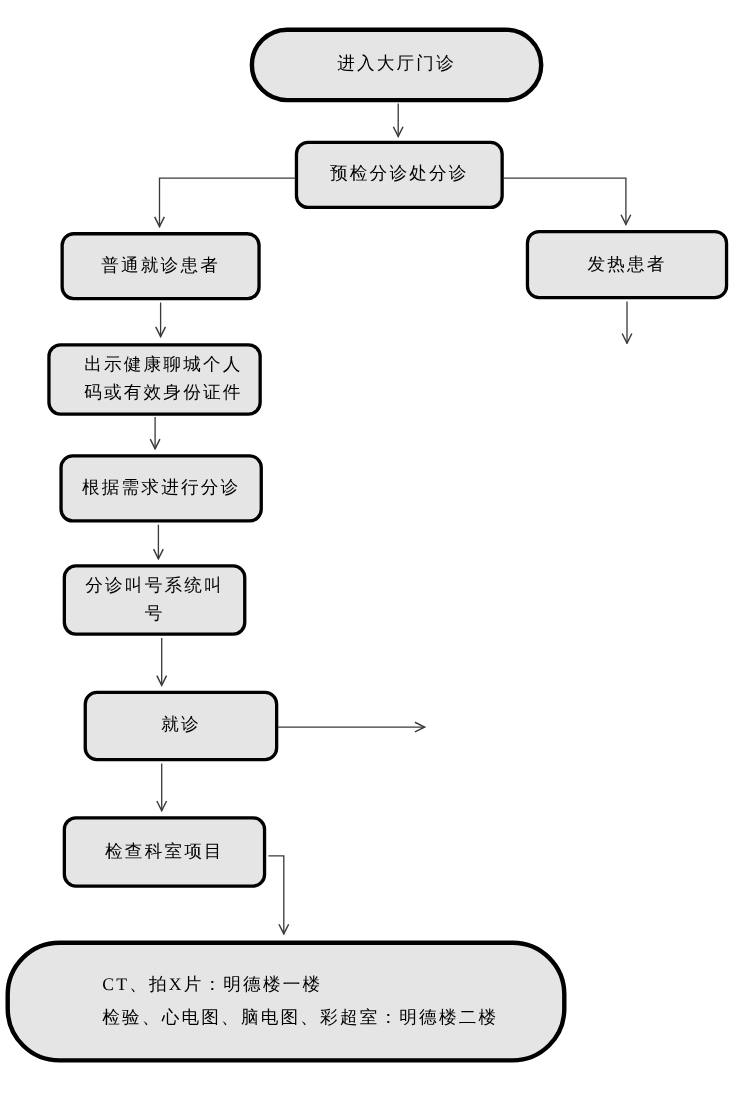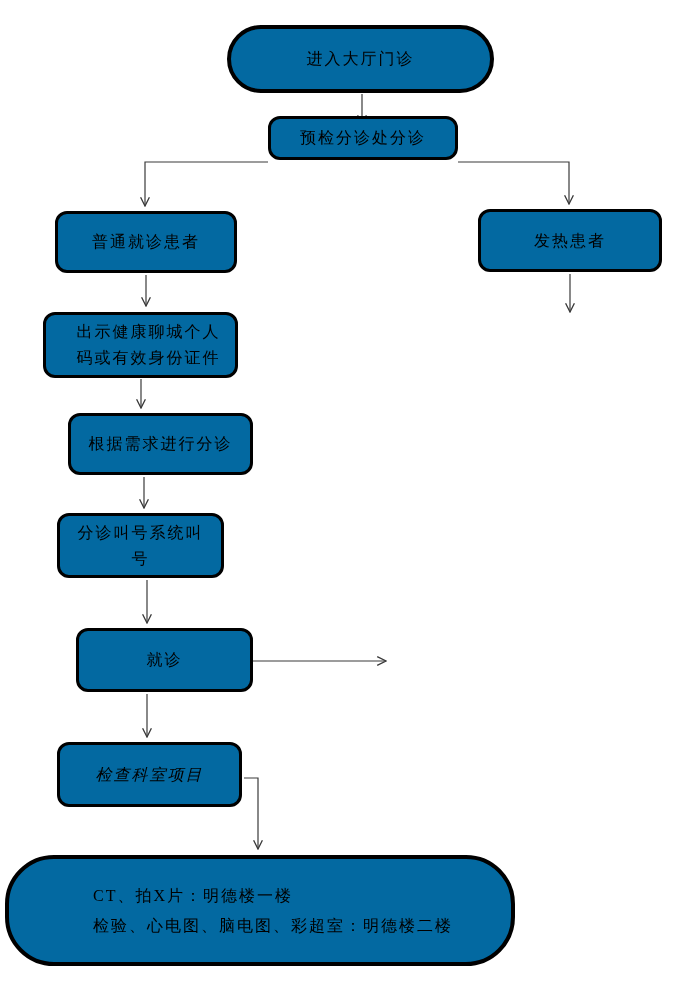--- a/index.html
+++ b/index.html
@@ -12,21 +12,21 @@
     color: #000000;
     overflow: hidden;
   }
   .edges-svg { position: absolute; left: 0; top: 0; }
   .node {
     position: absolute;
     display: flex;
     align-items: center;
     justify-content: center;
     box-sizing: border-box;
-    background: #0369a1;
+    background: #e5e5e5;
     border: 3.5px solid #000000;
     font-size: 16px;
     line-height: 26px;
     letter-spacing: 2px;
     text-align: center;
     white-space: pre-line;
   }
   .rect { border-radius: 12px; }
   .oval { border-radius: 999px; }
   .big-oval {
@@ -60,36 +60,36 @@
       <path d="M144,477 L144,508" marker-end="url(#arw)"></path>
       <path d="M147,580 L147,623" marker-end="url(#arw)"></path>
       <path d="M147,694 L147,737" marker-end="url(#arw)"></path>
       <path d="M237,661 L386,661" marker-end="url(#arw)"></path>
       <path d="M244,778 L258,778 L258,849" marker-end="url(#arw)"></path>
     </g>
   </svg>
 
   <div class="node oval thick" style="left:227px; top:25px; width:267px; height:68px;">进入大厅门诊</div>
 
-  <div class="node rect" style="left:268px; top:116px; width:190px; height:44px;">预检分诊处分诊</div>
+  <div class="node rect" style="left:268px; top:128px; width:190px; height:62px;">预检分诊处分诊</div>
 
   <div class="node rect" style="left:478px; top:209px; width:184px; height:63px;">发热患者</div>
 
   <div class="node rect" style="left:55px; top:211px; width:182px; height:62px;">普通就诊患者</div>
 
 
   <div class="node rect" style="left:43px; top:312px; width:195px; height:66px;padding-left:16px;">出示健康聊城个人
 码或有效身份证件</div>
 
-  <div class="node rect" style="left:68px; top:413px; width:185px; height:62px;">根据需求进行分诊</div>
+  <div class="node rect" style="left:54px; top:413px; width:185px; height:62px;">根据需求进行分诊</div>
 
   <div class="node rect" style="left:57px; top:513px; width:167px; height:65px;">分诊叫号系统叫
 号</div>
 
   <div class="node rect" style="left:58px; top:628px; width:177px; height:64px;margin-left:18px;">就诊</div>
 
 
-  <div class="node rect" style="left:57px; top:742px; width:185px; height:65px;font-style:italic;">检查科室项目</div>
+  <div class="node rect" style="left:57px; top:742px; width:185px; height:65px;">检查科室项目</div>
 
   <div class="node big-oval" style="left:5px; top:855px; width:510px; height:111px; border-radius:49px;">CT、拍X片：明德楼一楼
 检验、心电图、脑电图、彩超室：明德楼二楼</div>
 
 </div>
 
 </body></html>

